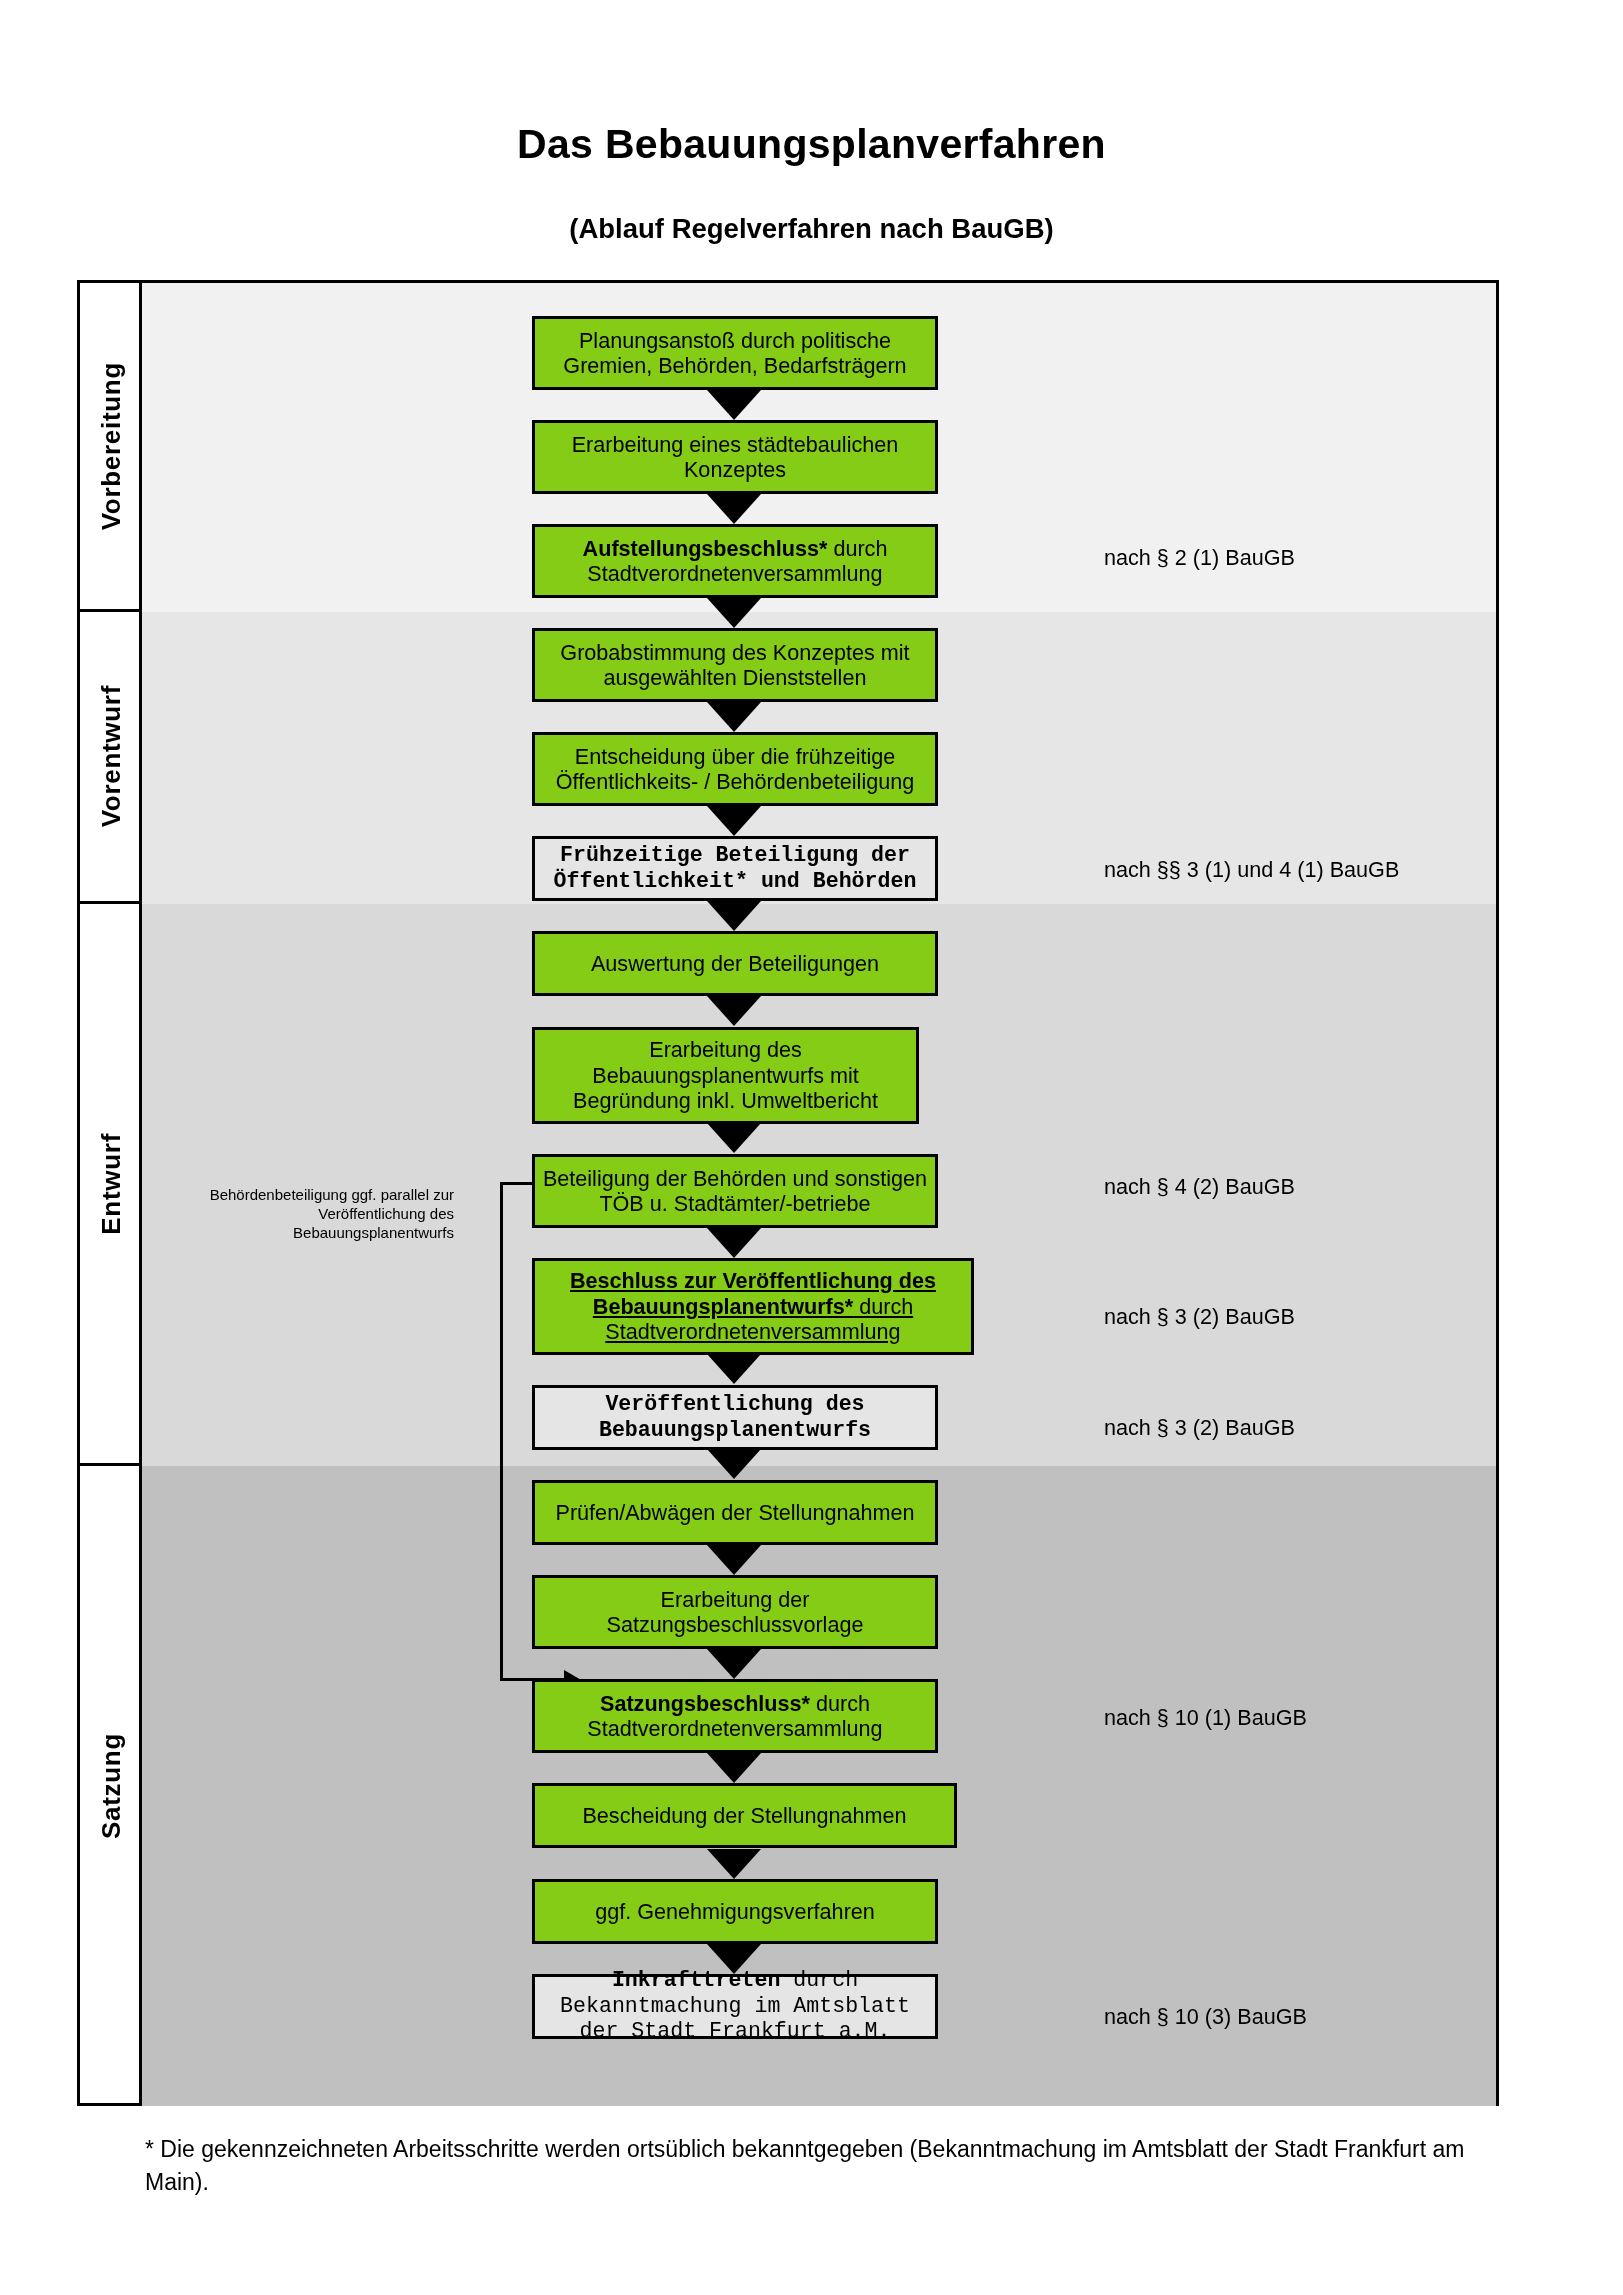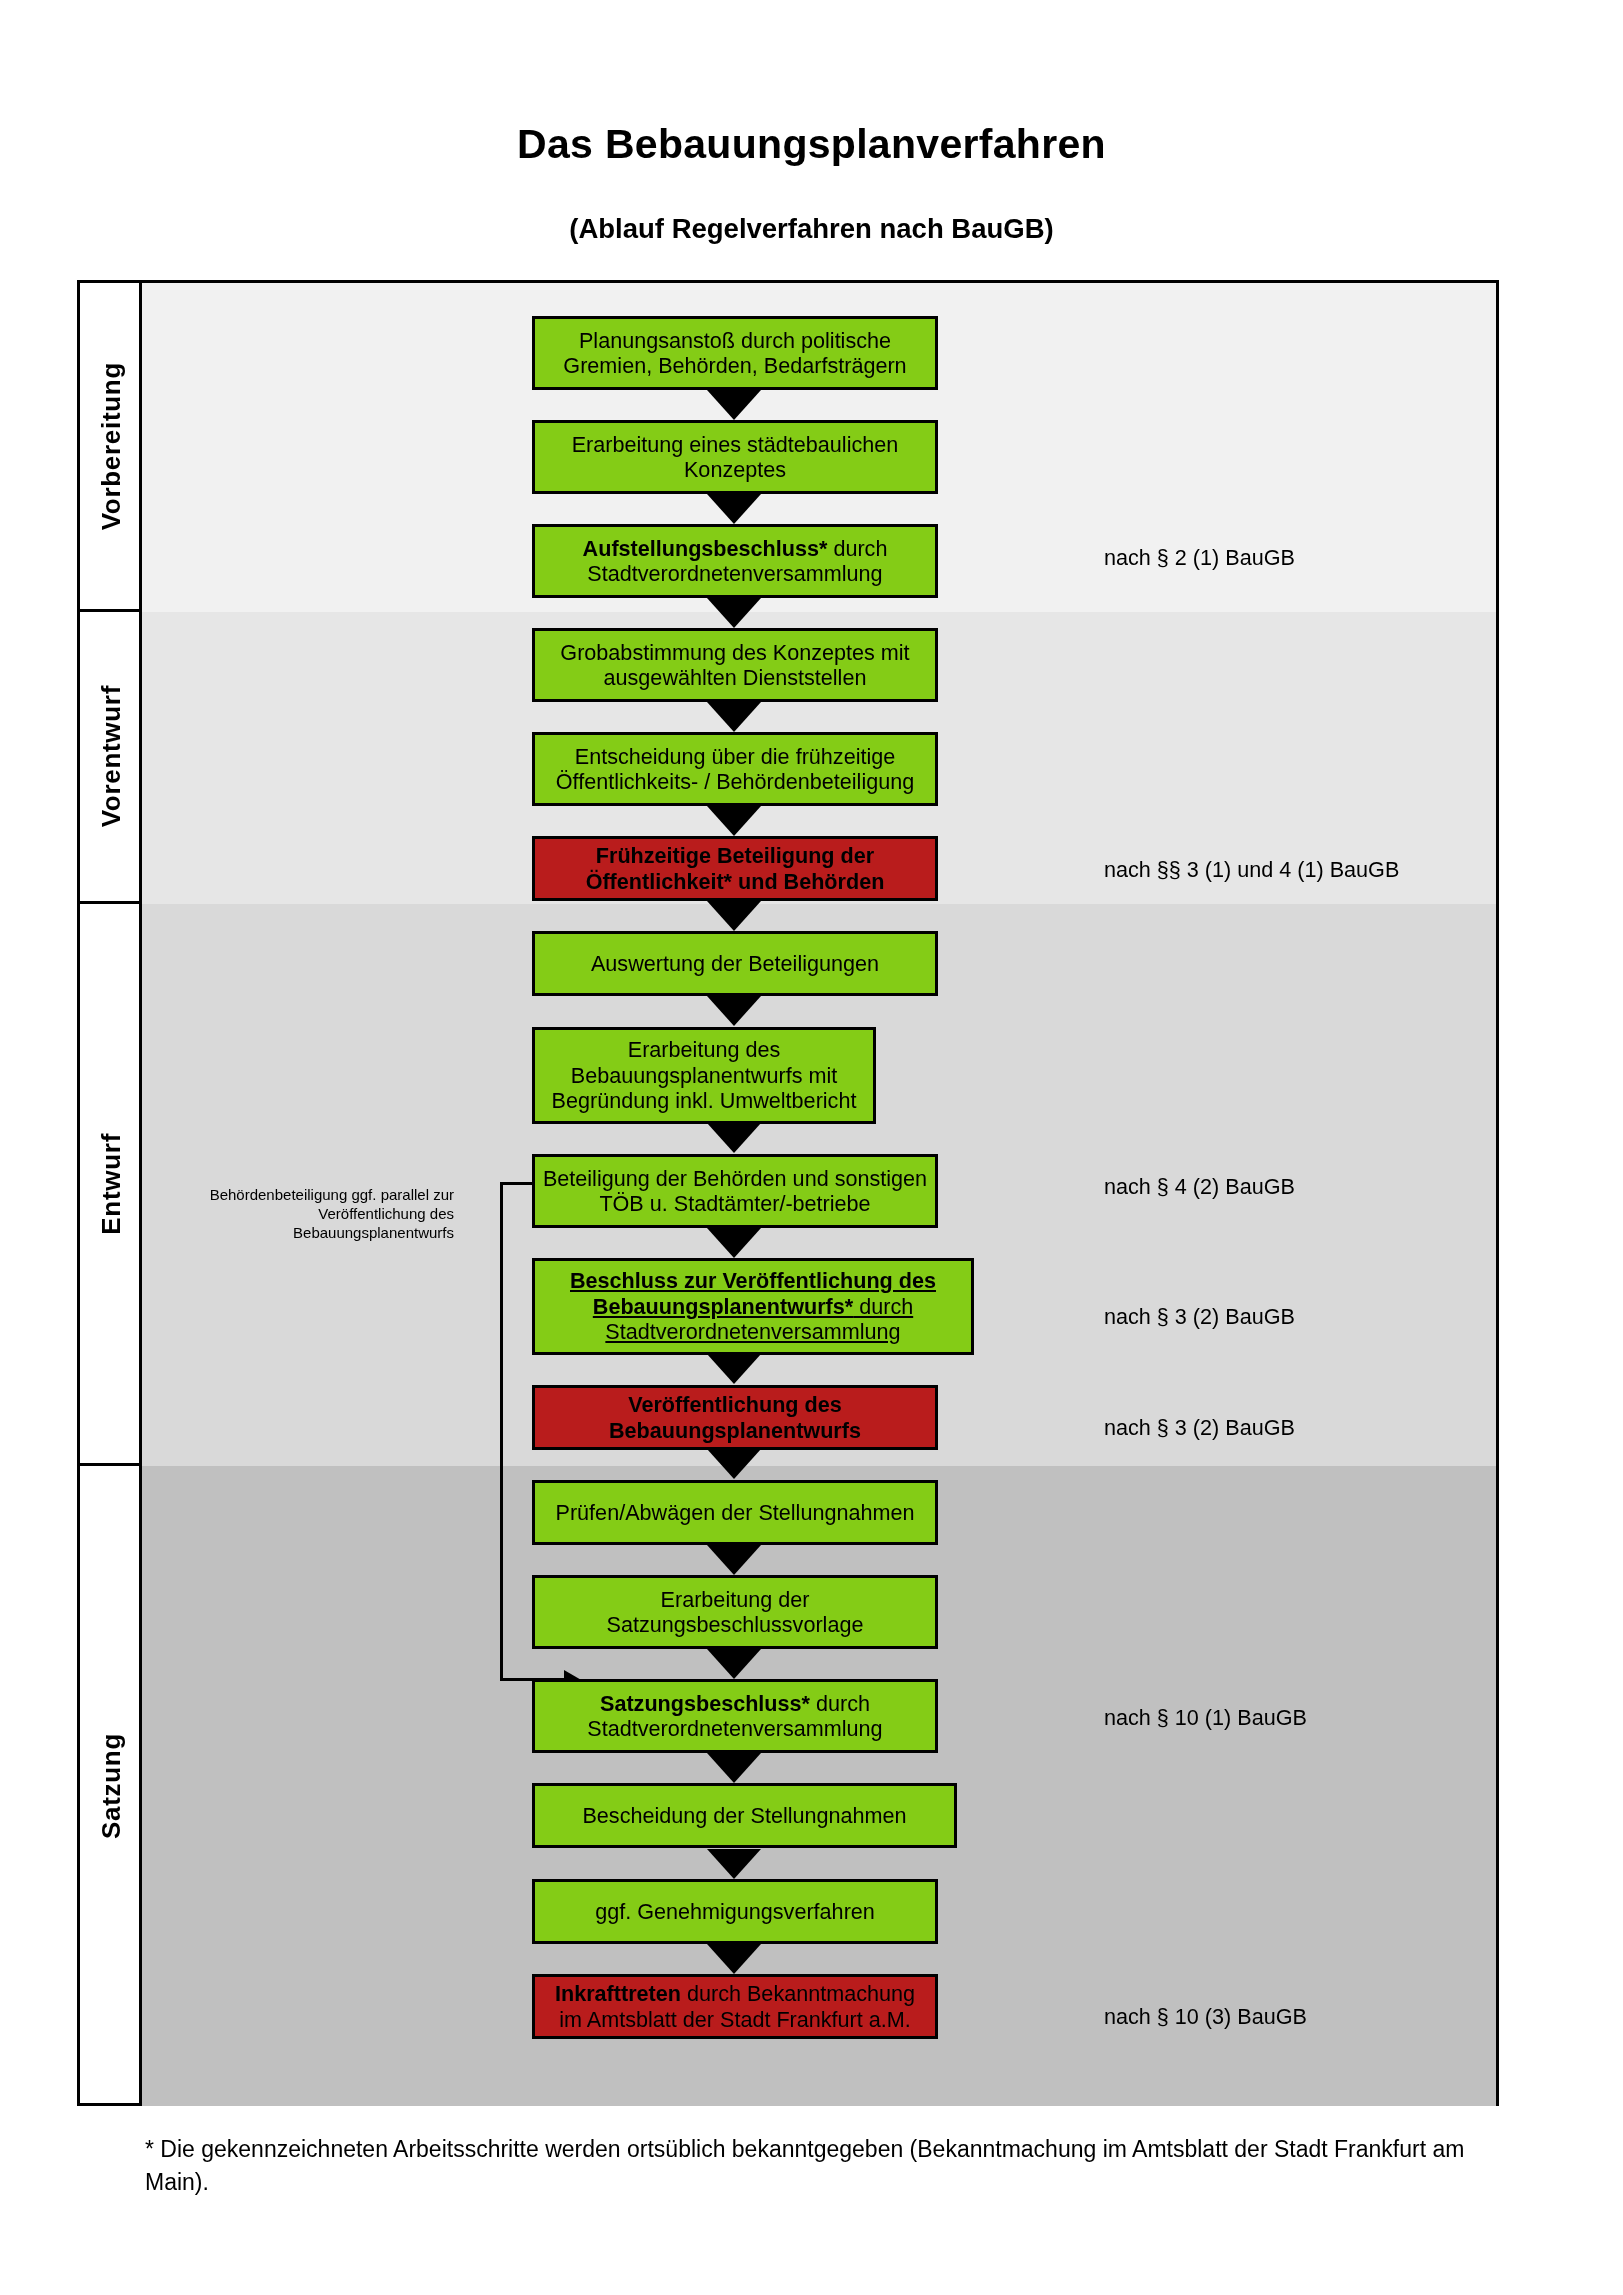--- a/index.html
+++ b/index.html
@@ -42,21 +42,21 @@
   .band{position:absolute;left:62px;right:0;box-sizing:border-box;}
 
   
   .fbox{
     position:absolute;box-sizing:border-box;
     border:3.3px solid #000;background:#84cc16;
     display:flex;align-items:center;justify-content:center;
     text-align:center;line-height:1.18;font-size:21.6px;
     padding:2.6px 6.5px;
   }
-  .fbox.blue{background:#b91c1c;}
+  .fbox.blue{background:#e5e5e5;font-family:Liberation Mono, monospace;}
   .fbox b{font-weight:bold;}
 
   
   .barrow{
     position:absolute;width:0;height:0;
     border-left:27.5px solid transparent;
     border-right:27.5px solid transparent;
     border-top:30px solid #000;
   }
 
@@ -155,21 +155,21 @@
     <div class="fbox blue" style="left:452px;top:553px;width:406px;height:65px;">
       <b>Frühzeitige Beteiligung der Öffentlichkeit* und Behörden</b>
     </div>
     <div class="barrow" style="left:627px;top:618px;"></div>
 
     <div class="fbox" style="left:452px;top:648px;width:406px;height:65px;">
       <span>Auswertung der Beteiligungen</span>
     </div>
     <div class="barrow" style="left:627px;top:713px;"></div>
 
-    <div class="fbox" style="left:452px;top:744px;width:344px;height:97px;">
+    <div class="fbox" style="left:452px;top:744px;width:387px;height:97px;">
       <span>Erarbeitung des Bebauungsplanentwurfs mit Begründung inkl. Umweltbericht</span>
     </div>
     <div class="barrow" style="left:627px;top:840px;"></div>
 
     <div class="fbox" style="left:452px;top:871px;width:406px;height:74px;">
       <span>Beteiligung der Behörden und sonstigen TÖB u. Stadtämter/-betriebe</span>
     </div>
     <div class="barrow" style="left:627px;top:945px;"></div>
 
     <div class="fbox" style="left:452px;top:975px;width:442px;height:97px;text-decoration:underline;">

